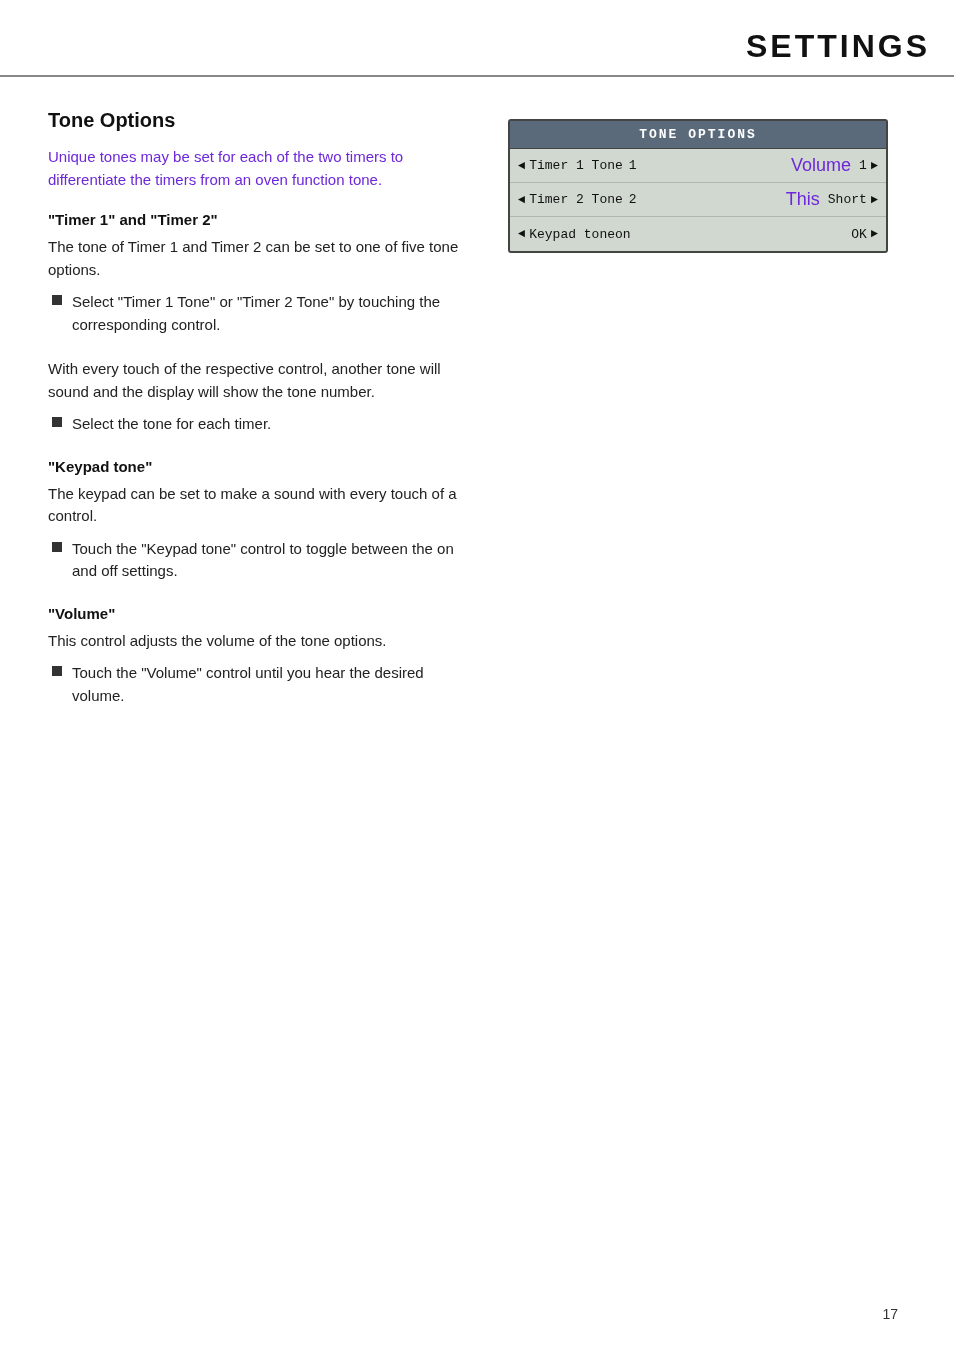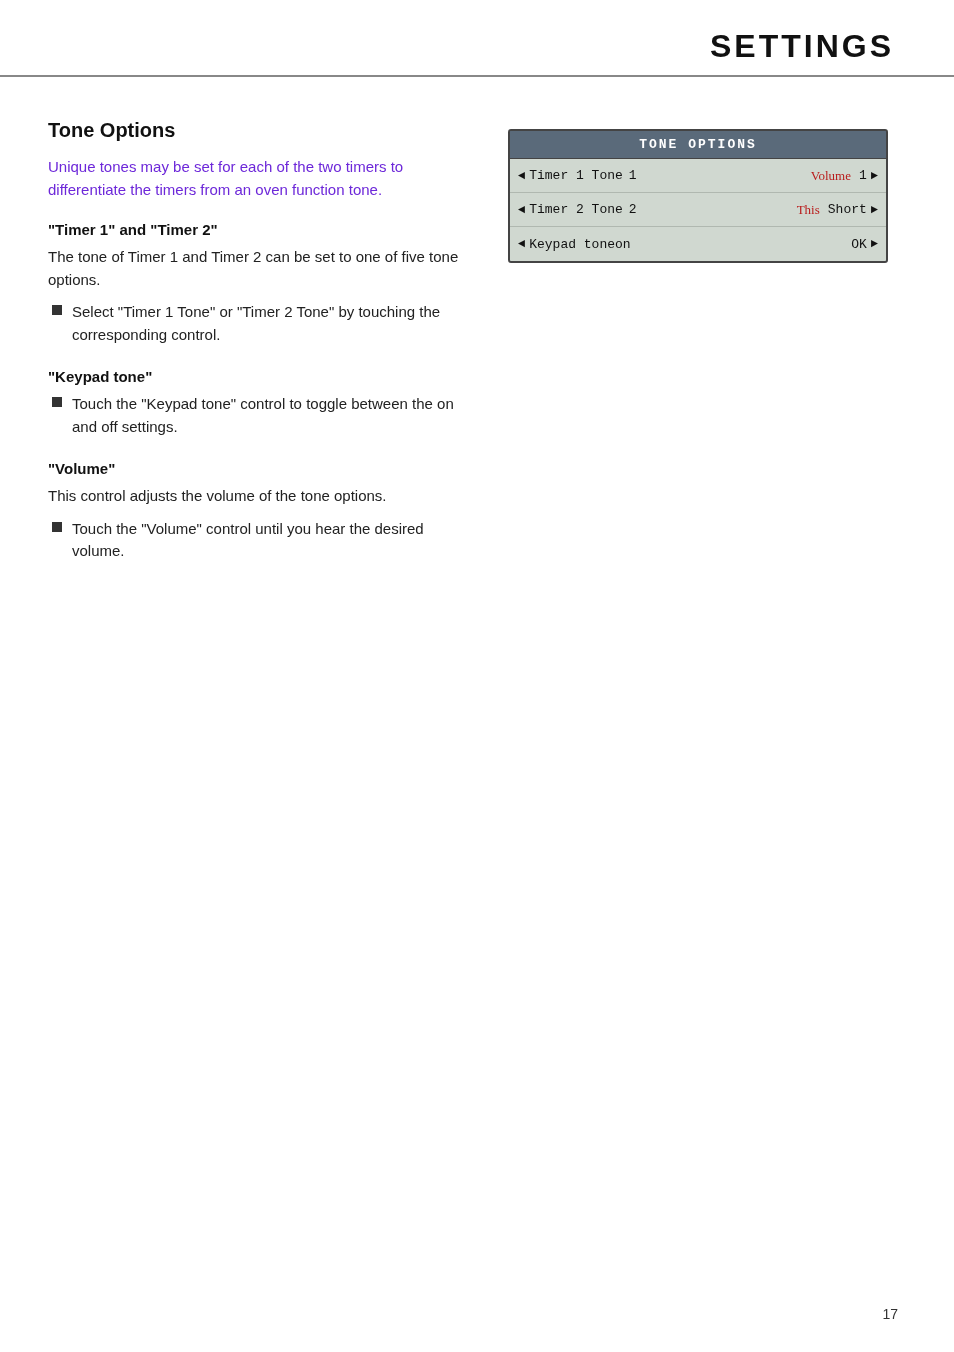--- a/index.html
+++ b/index.html
@@ -16,36 +16,36 @@
       font-size: 15px;
       color: #222222;
       position: relative;
     }
 
     
     .page-header {
       display: flex;
       justify-content: flex-end;
       align-items: flex-end;
-      padding: 28px 60px 10px 48px;
+      padding: 28px 24px 10px 48px;
       border-bottom: 2px solid #888;
     }
 
     .page-title {
       font-size: 32px;
       font-weight: bold;
       letter-spacing: 3px;
       color: #111;
     }
 
     
     .content-area {
       display: flex;
       flex-direction: row;
-      padding: 42px 48px 32px 48px;
+      padding: 32px 48px 32px 48px;
       gap: 40px;
     }
 
     
     .left-column {
       flex: 1;
       max-width: 420px;
     }
 
     .section-title {
@@ -148,23 +148,23 @@
       font-family: Liberation Mono, monospace;
       flex: 0 0 auto;
       white-space: nowrap;
     }
 
     .display-row-spacer {
       flex: 1;
     }
 
     .display-row-middle {
-      font-size: 13px;
-      color: #b91c1c;
-      font-family: Liberation Serif, serif;
+      font-size: 18px;
+      color: #6d28d9;
+      font-family: Liberation Sans, sans-serif;
       flex: 0 0 auto;
       white-space: nowrap;
     }
 
     .display-row-value {
       font-size: 13px;
       color: #111;
       font-family: 'Courier New', Courier, monospace;
       flex: 0 0 auto;
       white-space: nowrap;
@@ -208,23 +208,31 @@
 
     <div class="subsection-block">
       <p class="subsection-title">"Timer 1" and "Timer 2"</p>
       <p class="subsection-body">The tone of Timer 1 and Timer 2 can be set to one of five tone options.</p>
       <div class="bullet-item">
         <div class="bullet-square"></div>
         <span class="bullet-text">Select "Timer 1 Tone" or "Timer 2 Tone" by touching the corresponding control.</span>
       </div>
     </div>
 
+    <div class="subsection-block">
+      <p class="subsection-body">With every touch of the respective control, another tone will sound and the display will show the tone number.</p>
+      <div class="bullet-item">
+        <div class="bullet-square"></div>
+        <span class="bullet-text">Select the tone for each timer.</span>
+      </div>
+    </div>
 
     <div class="subsection-block">
       <p class="subsection-title">"Keypad tone"</p>
+      <p class="subsection-body">The keypad can be set to make a sound with every touch of a control.</p>
       <div class="bullet-item">
         <div class="bullet-square"></div>
         <span class="bullet-text">Touch the "Keypad tone" control to toggle between the on and off settings.</span>
       </div>
     </div>
 
     <div class="subsection-block">
       <p class="subsection-title">"Volume"</p>
       <p class="subsection-body">This control adjusts the volume of the tone options.</p>
       <div class="bullet-item">

